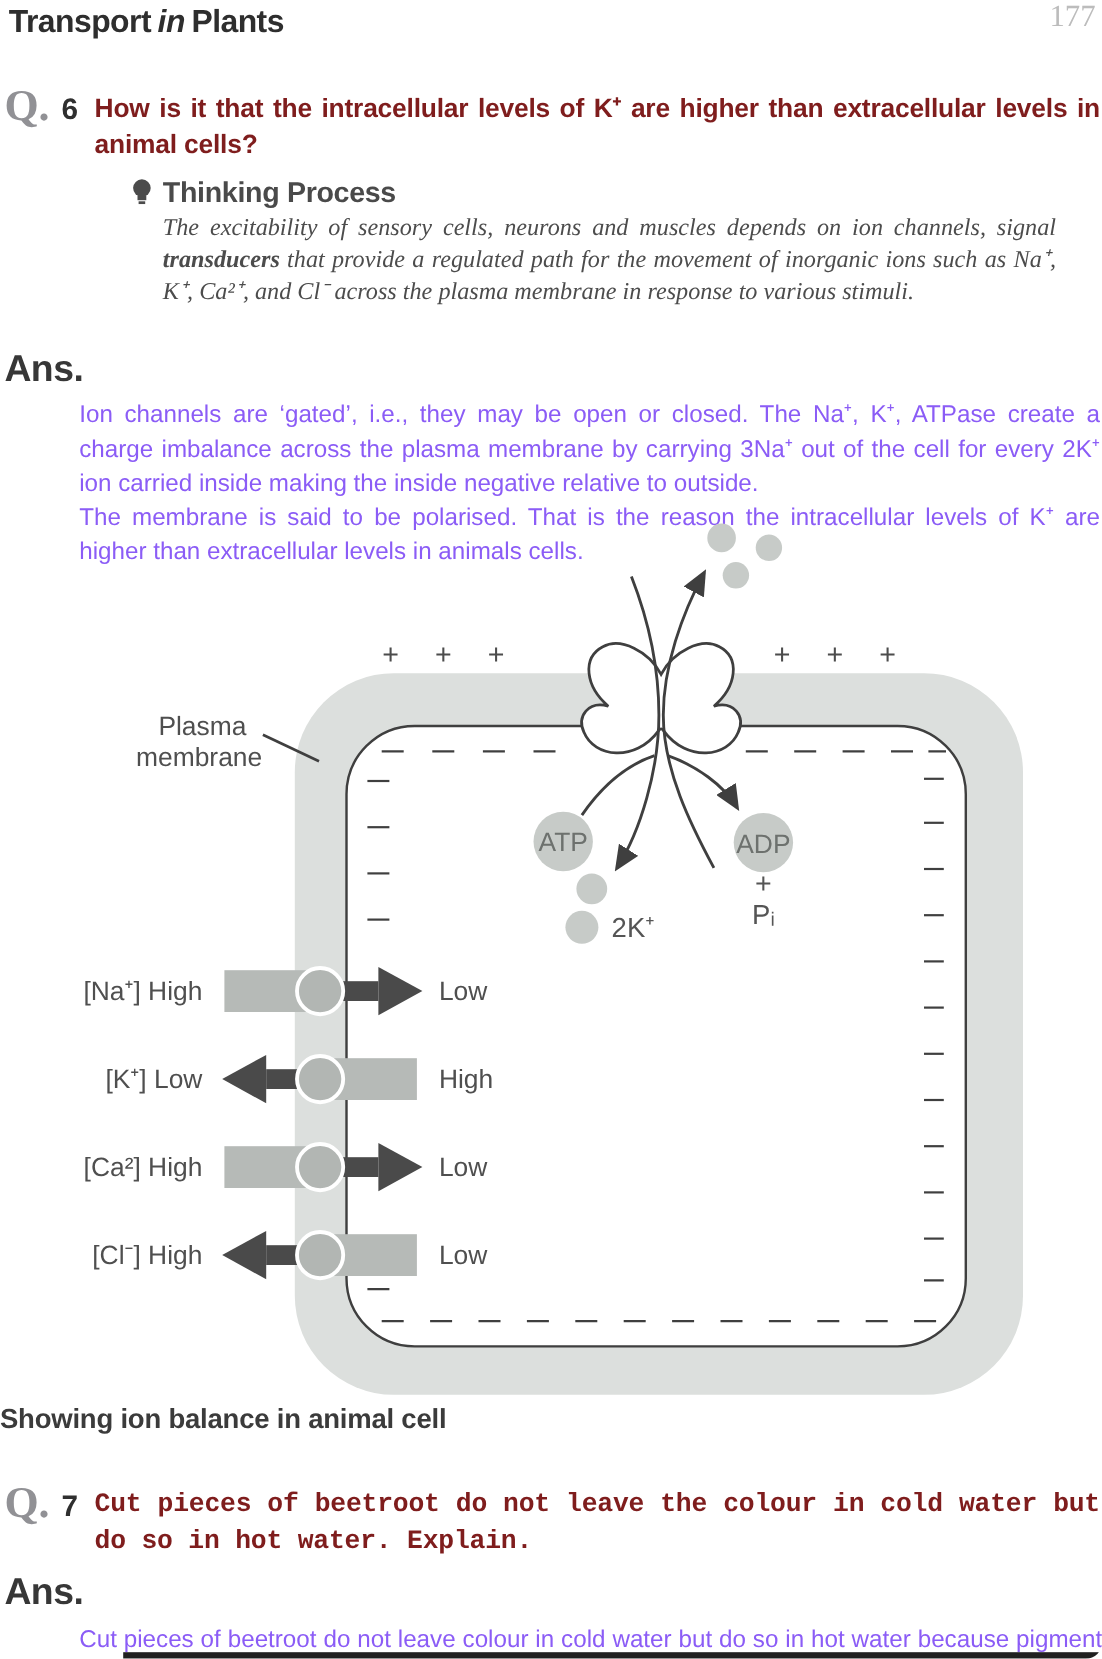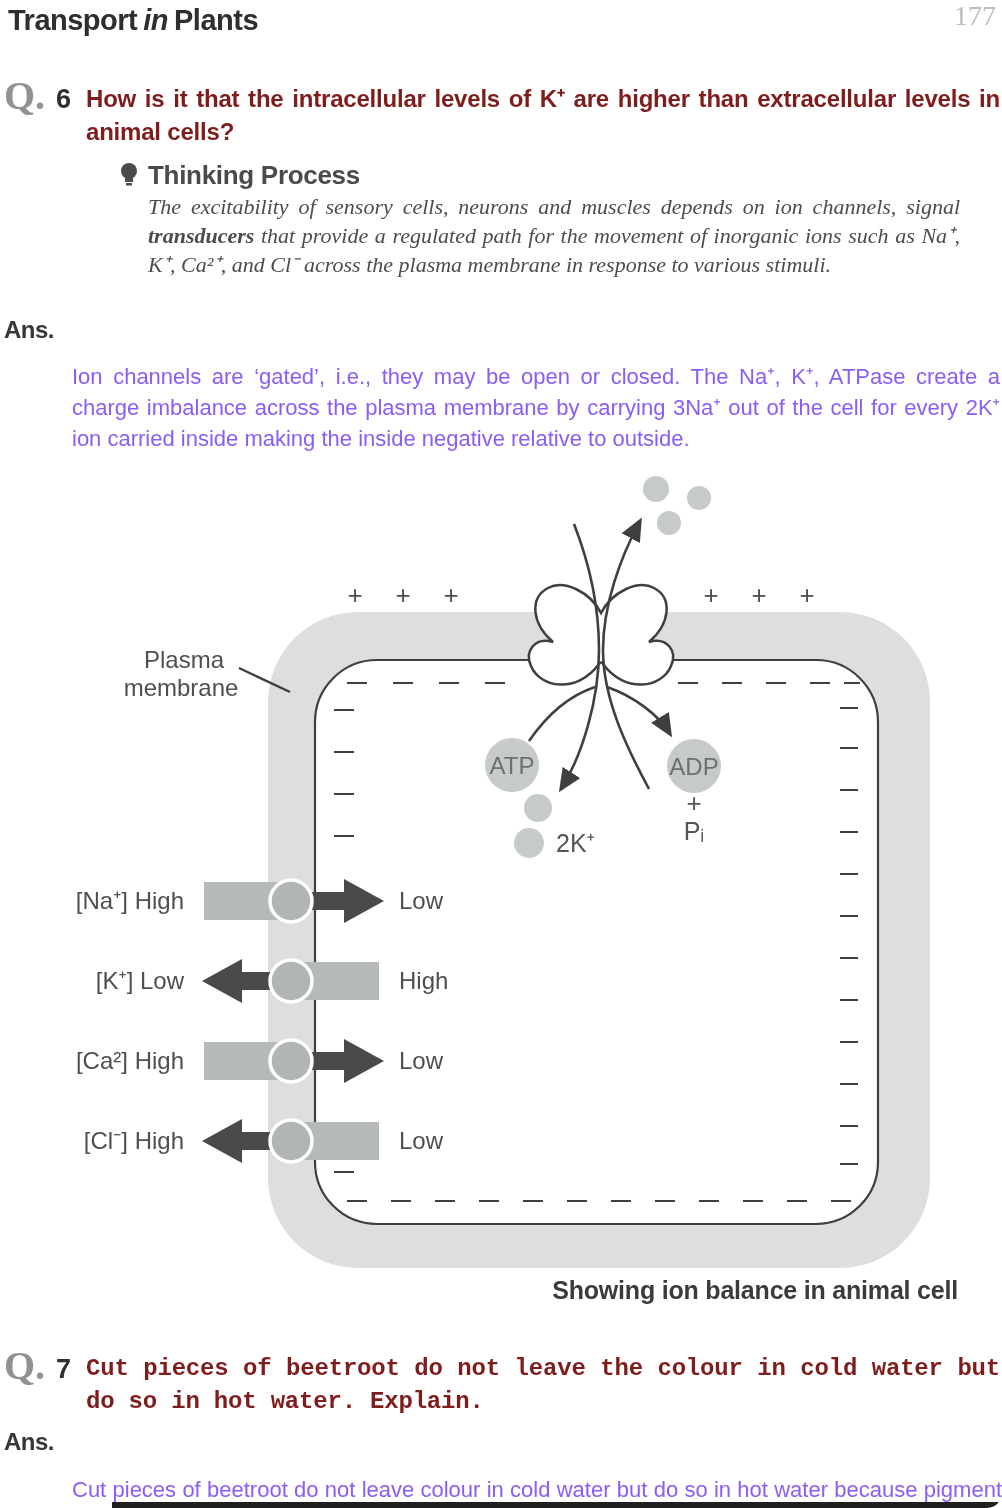--- a/index.html
+++ b/index.html
@@ -17,26 +17,26 @@
   .q-number{font-size:27px;font-weight:bold;color:#2f2f2f;}
   .q-text{font-size:24px;line-height:33px;font-weight:bold;color:#7f1d1d;text-align:justify;letter-spacing:-0.2px;}
 
   
   .tp-heading{font-size:26px;font-weight:bold;color:#4a4a4a;letter-spacing:-0.3px;}
   .tp-body{font-family:"Liberation Serif", serif;font-style:italic;font-size:22px;line-height:29px;
            color:#4c4c4c;text-align:justify;}
   .tp-body strong{font-weight:bold;}
 
   
-  .ans-label{font-size:24px;font-weight:bold;color:#373737;letter-spacing:-0.5px;}
+  .ans-label{font-size:34px;font-weight:bold;color:#373737;letter-spacing:-0.5px;}
   .ans-text{font-size:22px;line-height:31px;color:#8b5cf6;text-align:justify;margin-top:44px;}
   .ans-text p{margin:0;}
 
   
-  .diagram-caption{left:0;top:1276px;width:958px;text-align:right;font-size:25px;font-weight:bold;
+  .diagram-caption{left:0;top:1276px;width:958px;text-align:left;font-size:25px;font-weight:bold;
                    color:#3b3b3b;letter-spacing:-0.2px;}
 
   .bottom-bar{left:112px;top:1502px;width:890px;height:6px;background:#202020;}
 
   svg text{font-family:"Liberation Sans", sans-serif;}
 </style>
 </head>
 <body>
 
 <div class="page">
@@ -56,20 +56,21 @@
     <rect x="8" y="21" width="6" height="2.5" fill="#4b4b4b"></rect>
   </svg>
   <div class="abs tp-heading" style="left:148px;top:160px;">Thinking Process</div>
   <div class="abs tp-body" style="left:148px;top:192px;width:812px;">
     <span>The excitability of sensory cells, neurons and muscles depends on ion channels, signal </span><strong>transducers</strong><span> that provide a regulated path for the movement of inorganic ions such as Na⁺, K⁺, Ca²⁺, and Cl⁻ across the plasma membrane in response to various stimuli.</span>
   </div>
 
   <div class="abs ans-label" style="left:4px;top:316px;">Ans.</div>
   <div class="abs ans-text" style="left:72px;top:317px;width:928px;">
     <p>Ion channels are ‘gated’, i.e., they may be open or closed. The Na⁺, K⁺, ATPase create a charge imbalance  across the plasma membrane  by carrying 3Na⁺ out of  the cell for every 2K⁺ ion carried inside making the inside negative relative to outside.</p>
+    <p>The membrane is said to be polarised. That is the reason the intracellular levels of K⁺ are higher than extracellular levels in animals cells.</p>
   </div>
 
   <svg class="abs" style="left:0;top:462px;" width="1002" height="810" viewBox="0 462 1002 810">
     <defs>
       <marker id="ah" markerWidth="9" markerHeight="8" refX="7.5" refY="4" orient="auto" markerUnits="strokeWidth">
         <path d="M0,0 L9,4 L0,8 z" fill="#3f3f3f"></path>
       </marker>
     </defs>
 
     <rect x="268" y="612" width="662" height="656" rx="90" fill="#dcdfdd"></rect>

